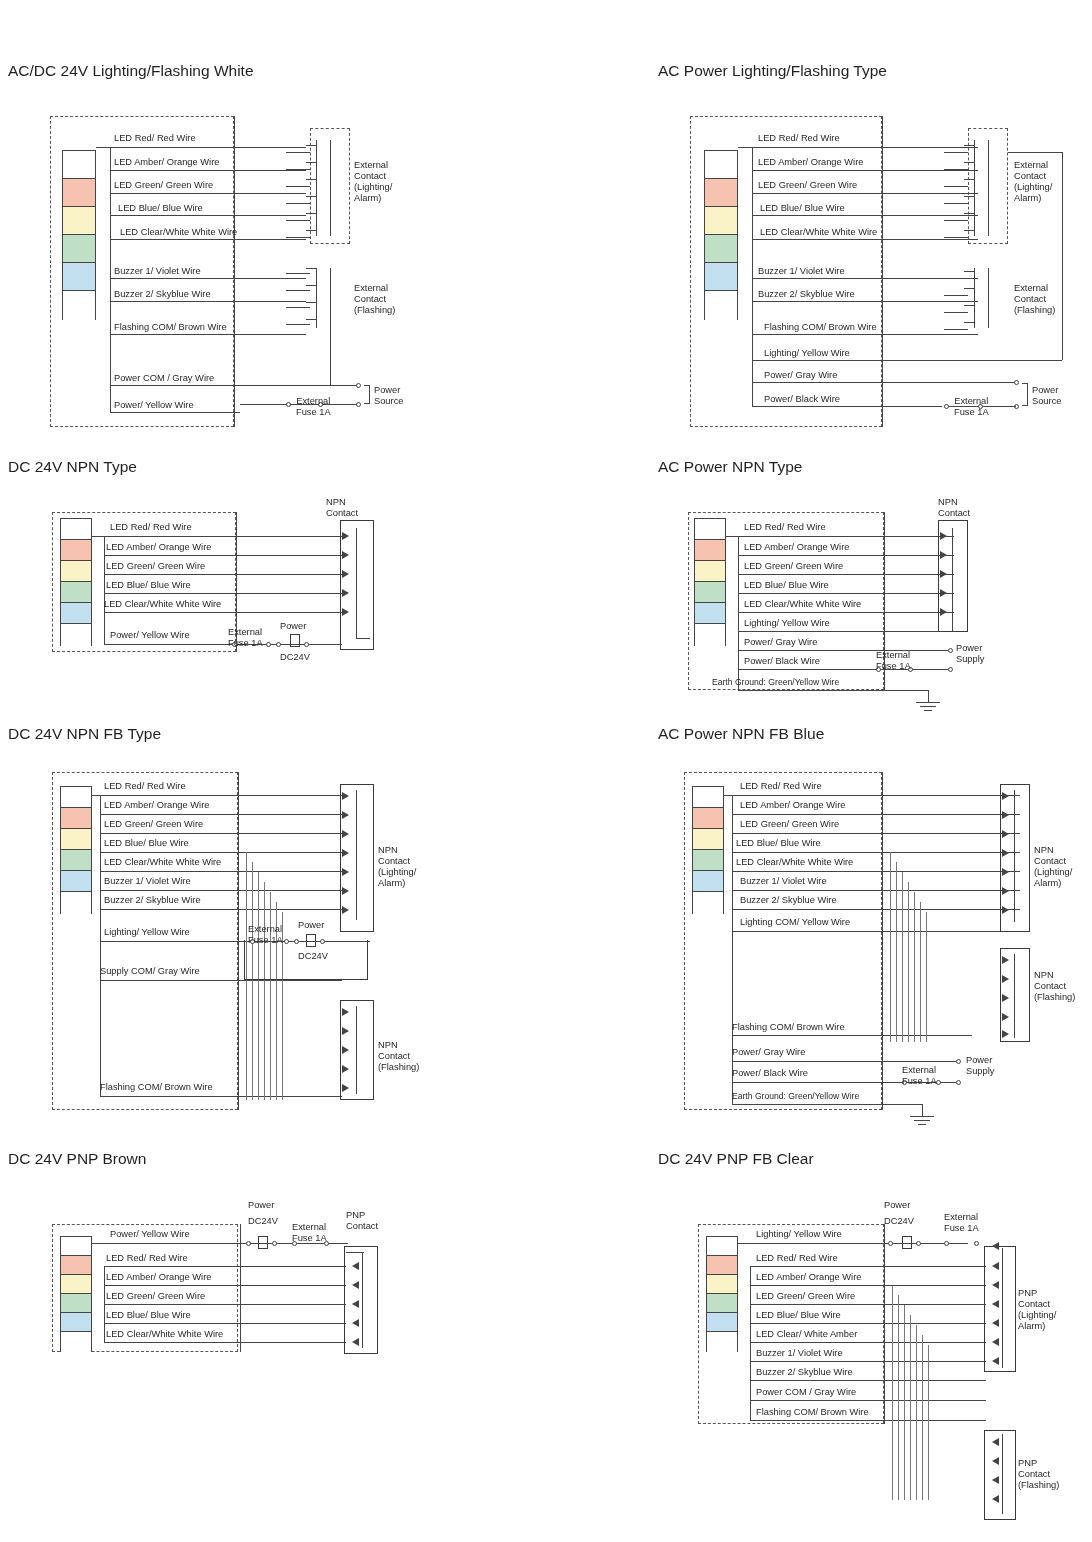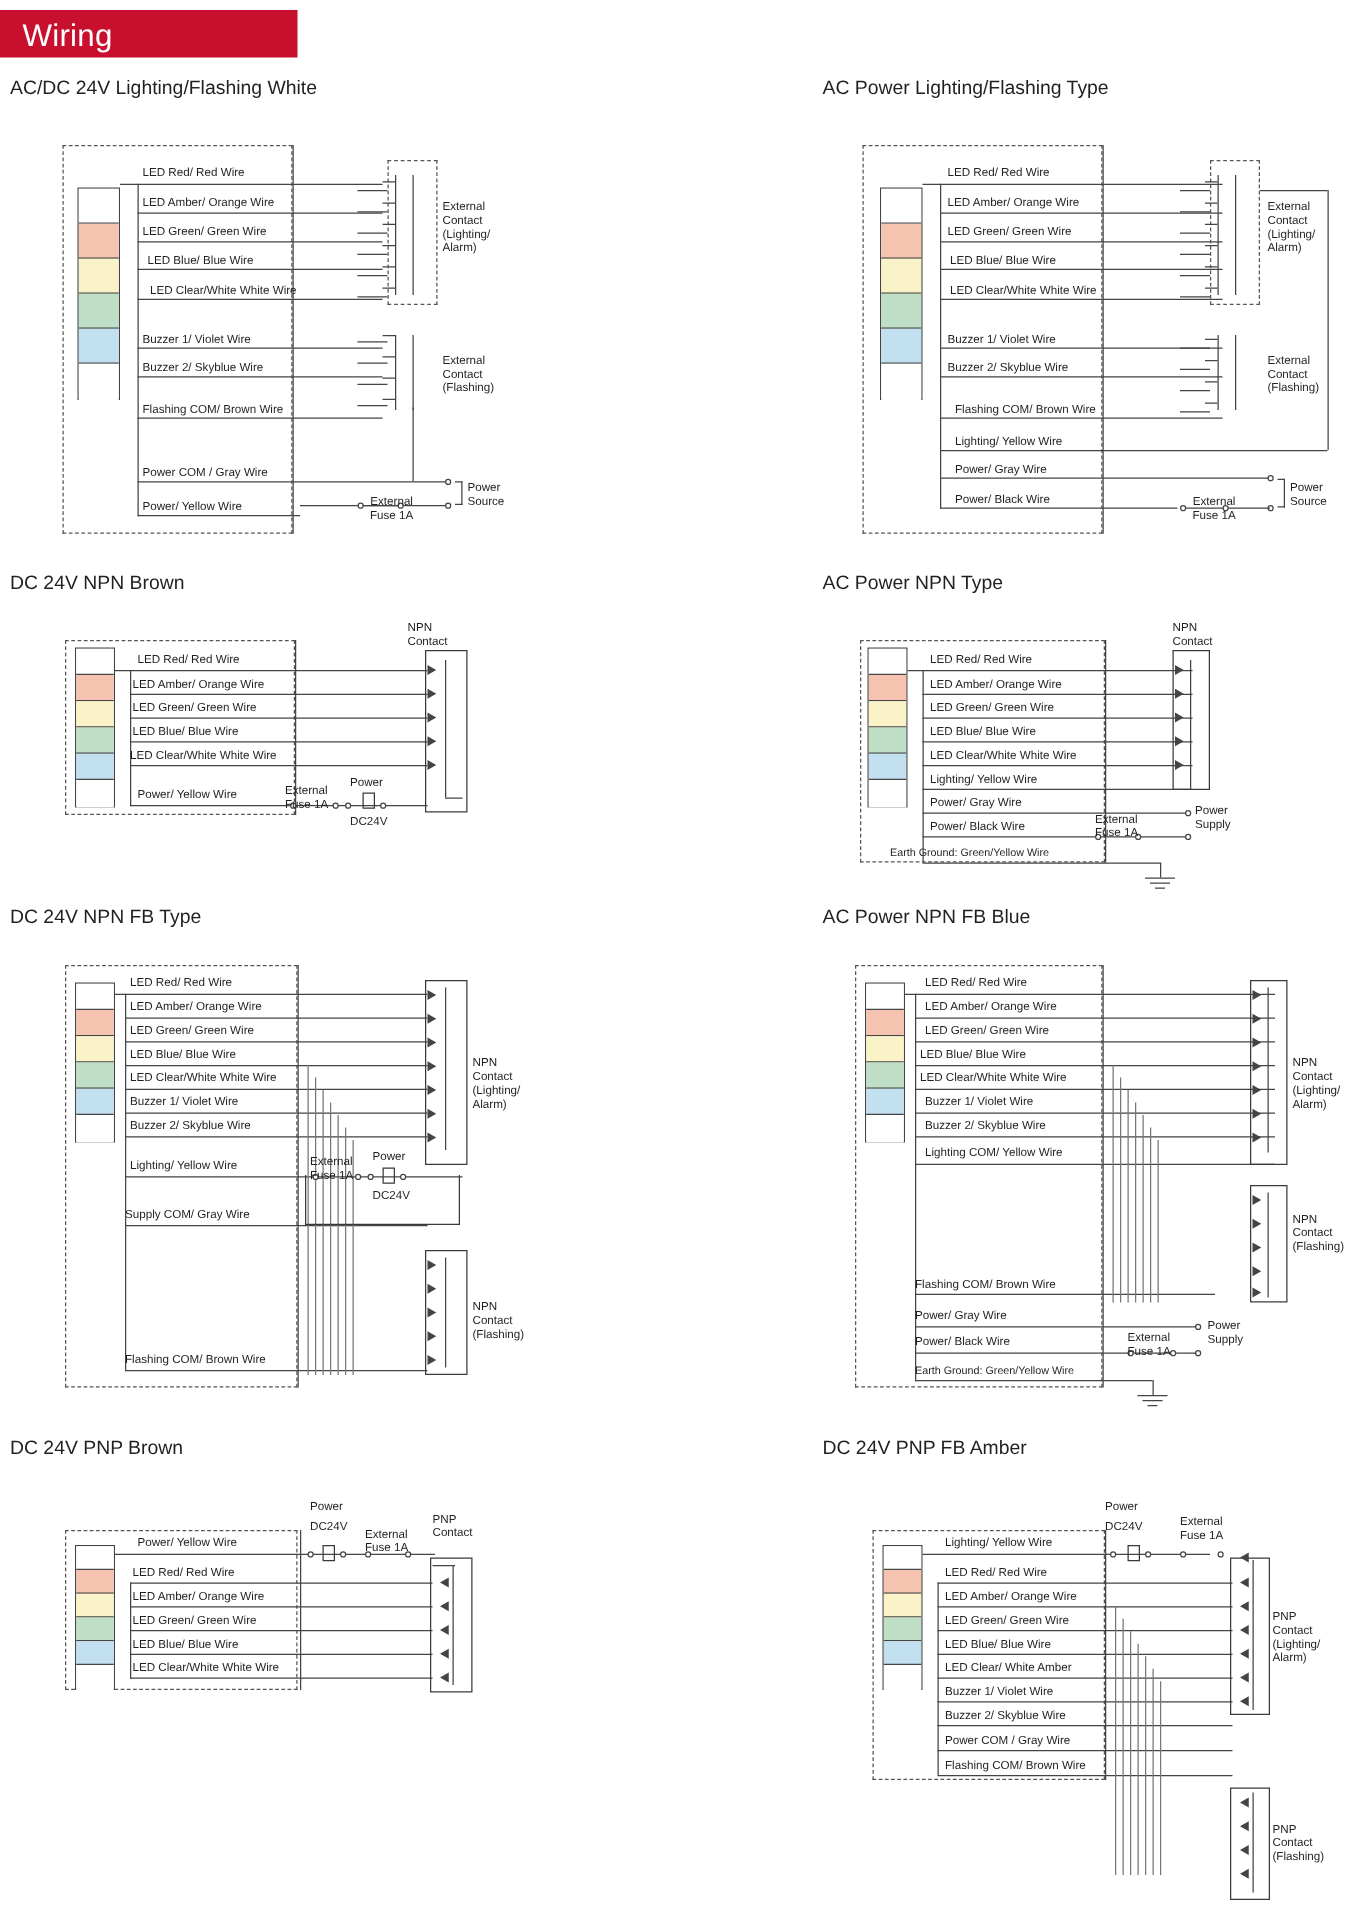--- a/index.html
+++ b/index.html
@@ -73,32 +73,29 @@
   .brk { position:absolute; border:1px solid #444; border-left:none; width:6px; }
 
   
   .gnd1 { position:absolute; height:1px; background:#444; }
 </style>
 </head>
 <body>
 
 <div class="page">
 
-  <div class="hdr-banner">
-    <span>Wiring</span>
-  </div>
 
   <div class="sec-title" style="left:8px; top:62px;">AC/DC 24V Lighting/Flashing White</div>
   <div class="sec-title" style="left:658px; top:62px;">AC Power Lighting/Flashing Type</div>
-  <div class="sec-title" style="left:8px; top:458px;">DC 24V NPN Brown</div>
+  <div class="sec-title" style="left:8px; top:458px;">DC 24V NPN Type</div>
   <div class="sec-title" style="left:658px; top:458px;">AC Power NPN Type</div>
   <div class="sec-title" style="left:8px; top:725px;">DC 24V NPN FB Type</div>
   <div class="sec-title" style="left:658px; top:725px;">AC Power NPN FB Blue</div>
   <div class="sec-title" style="left:8px; top:1150px;">DC 24V PNP Brown</div>
-  <div class="sec-title" style="left:658px; top:1150px;">DC 24V PNP FB Amber</div>
+  <div class="sec-title" style="left:658px; top:1150px;">DC 24V PNP FB Clear</div>
 
   <div class="dia" style="left:0; top:0;">
 
     <div class="dashbox" style="left:50px; top:116px; width:184px; height:311px;"></div>
 
     <div class="lt-col" style="left:62px; top:150px; width:34px; height:170px;">
       <div class="cell" style="top:0;  height:28px; background:#ffffff;"></div>
       <div class="cell" style="top:28px; height:28px; background:#f6c3b0;"></div>
       <div class="cell" style="top:56px; height:28px; background:#faf3c8;"></div>
       <div class="cell" style="top:84px; height:28px; background:#bfdfc6;"></div>

